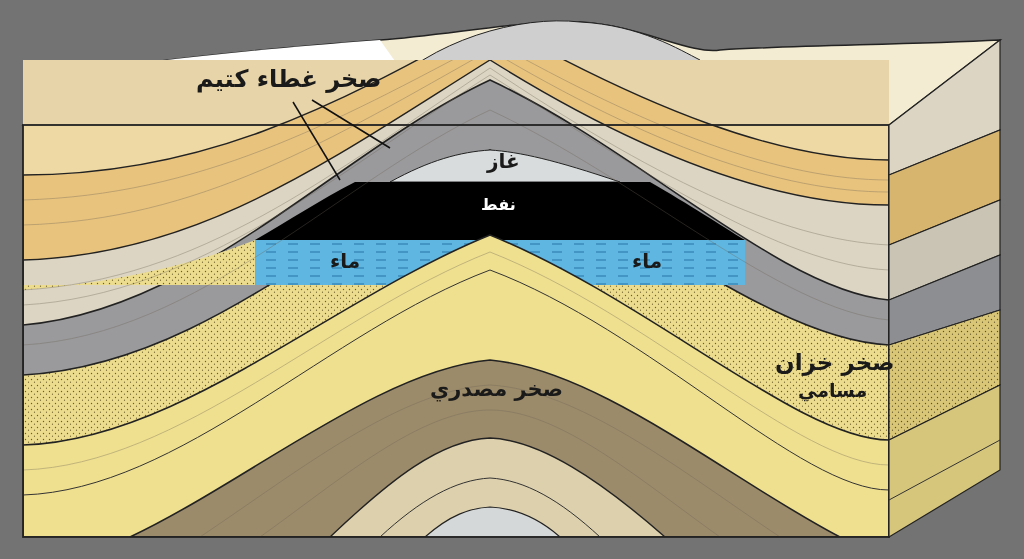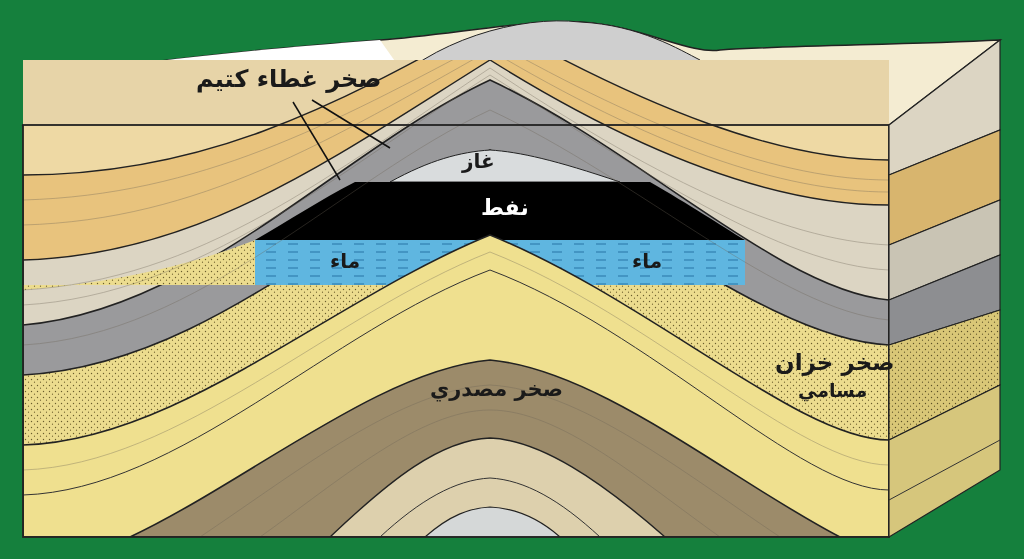--- a/index.html
+++ b/index.html
@@ -1,16 +1,16 @@
 <!DOCTYPE html>
 <html><head>
 <meta charset="utf-8">
 <style>
   html,body{margin:0;padding:0;background:#ffffff;}
-  .stage{position:relative;width:1024px;height:559px;overflow:hidden;background:#15803d;}
+  .stage{position:relative;width:1024px;height:559px;overflow:hidden;background:#737373;}
   svg{position:absolute;left:0;top:0;}
   .lbl{position:absolute;font-family:"DejaVu Sans",sans-serif;font-weight:bold;direction:rtl;white-space:nowrap;line-height:1.1;}
   .lbl-dark{color:#1a1a1a;}
   .lbl-light{color:#ffffff;}
 </style>
 </head>
 <body>
 
 <div class="stage">
   <svg width="1024" height="559" viewBox="0 0 1024 559">
@@ -88,20 +88,20 @@
       <path d="M889,345 L1000,310 L1000,385 L889,440 Z" fill="url(#dotsSide)" stroke="#222" stroke-width="1.2"></path>
       <path d="M889,440 L1000,385 L1000,470 L889,537 Z" fill="#d6c67c" stroke="#222" stroke-width="1.2"></path>
       <path d="M889,500 L1000,440" stroke="#333" stroke-width="1"></path>
     </g>
 
     <line x1="293" y1="102" x2="340" y2="180" stroke="#111" stroke-width="1.5"></line>
     <line x1="312" y1="100" x2="390" y2="148" stroke="#111" stroke-width="1.5"></line>
   </svg>
 
   <div class="lbl lbl-dark" style="left:196px;top:66px;font-size:24px;">صخر غطاء كتيم</div>
-  <div class="lbl lbl-dark" style="left:462px;top:150px;font-size:20px;">غاز</div>
-  <div class="lbl lbl-light" style="left:481px;top:196px;font-size:22px;">نفط</div>
+  <div class="lbl lbl-dark" style="left:487px;top:150px;font-size:20px;">غاز</div>
+  <div class="lbl lbl-light" style="left:481px;top:196px;font-size:16px;">نفط</div>
   <div class="lbl lbl-dark" style="left:330px;top:250px;font-size:20px;">ماء</div>
   <div class="lbl lbl-dark" style="left:632px;top:250px;font-size:20px;">ماء</div>
   <div class="lbl lbl-dark" style="left:430px;top:378px;font-size:21px;">صخر مصدري</div>
   <div class="lbl lbl-dark" style="left:775px;top:350px;font-size:23px;">صخر خزان</div>
   <div class="lbl lbl-dark" style="left:798px;top:380px;font-size:19px;">مسامي</div>
 </div>
 
 </body></html>

